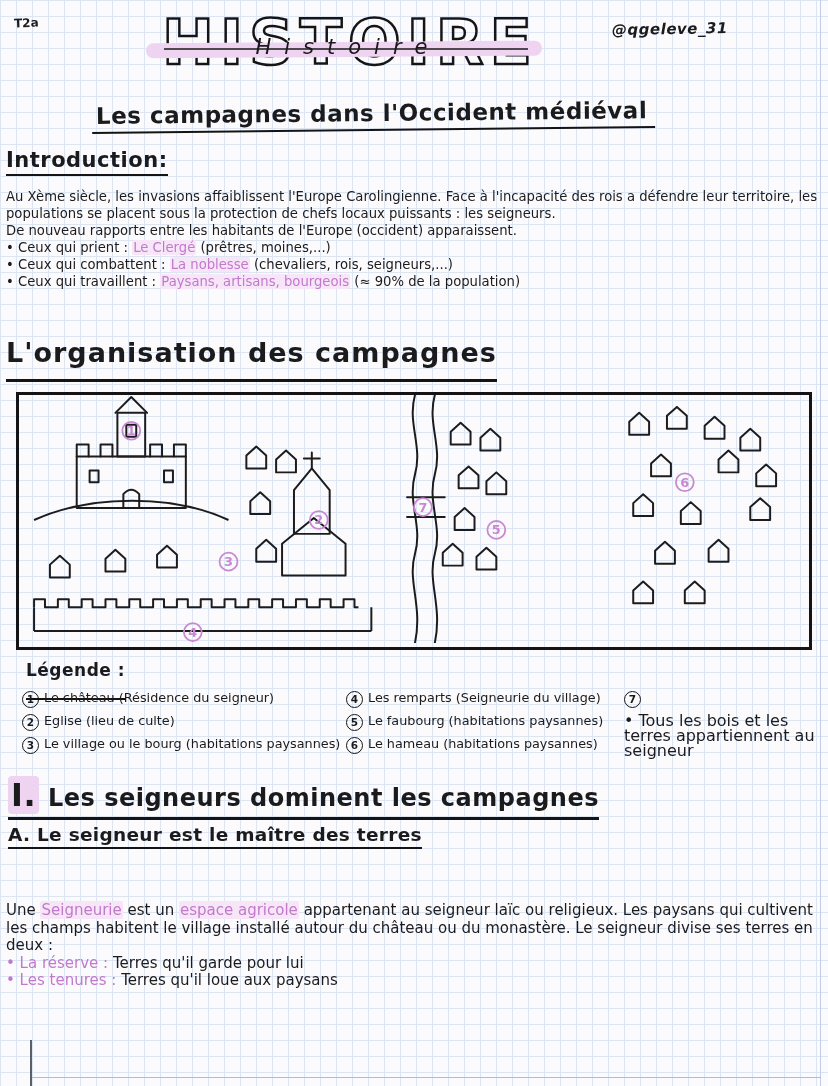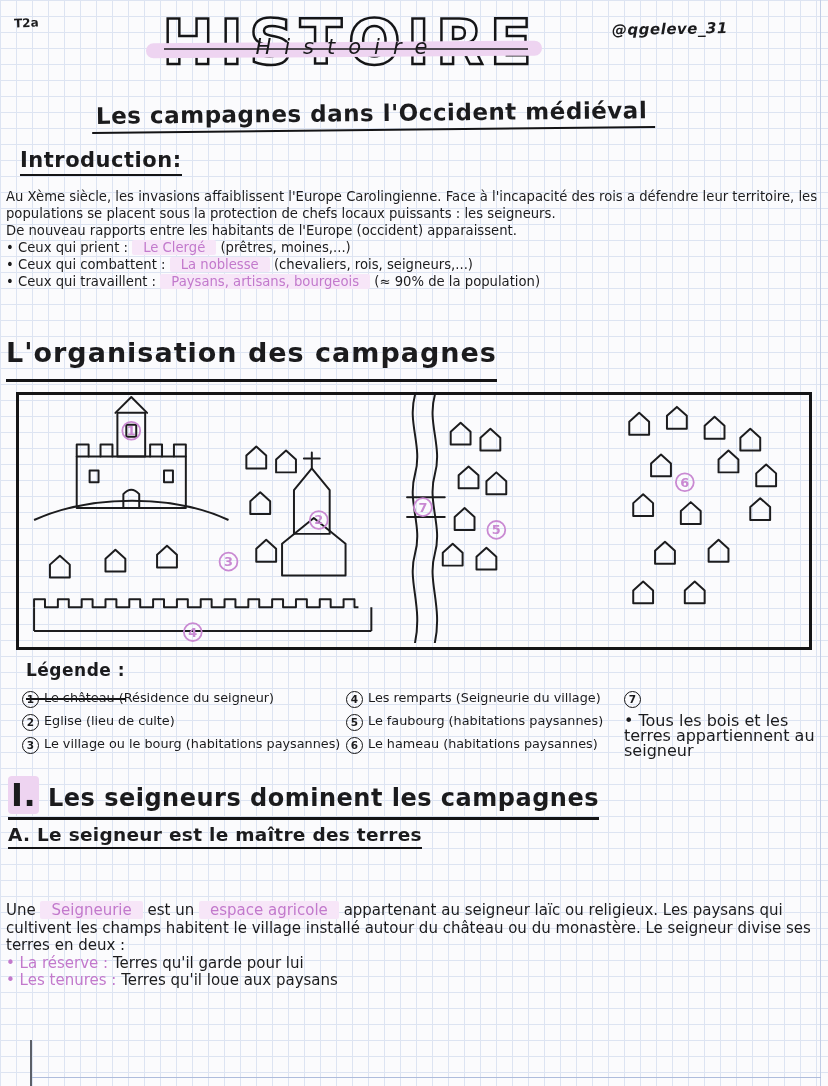--- a/index.html
+++ b/index.html
@@ -22,26 +22,26 @@
     -webkit-text-stroke:2.5px #151517;font-family:"DejaVu Sans",sans-serif;}
   .title-band{position:absolute;left:146px;top:42px;width:396px;height:15px;background:#eed4f1;
     border-radius:8px;transform:rotate(-0.4deg);}
   .script-title{position:absolute;left:158px;top:35px;width:380px;text-align:center;
     font-style:italic;font-size:21px;letter-spacing:13px;color:#19191b;}
   .script-title::after{content:"";position:absolute;left:6px;right:10px;top:55%;height:1.5px;background:#19191b;opacity:.75;}
 
   .doc-title{position:absolute;left:92px;top:100px;font-size:23px;font-weight:600;
     border-bottom:2.5px solid #141416;padding:0 8px 3px 4px;transform:rotate(-0.6deg);letter-spacing:0.5px;}
   .intro-heading{position:absolute;left:6px;top:148px;font-size:21px;font-weight:700;
-    border-bottom:2.5px solid #141416;padding-bottom:2px;letter-spacing:0.5px;margin-left:14px;}
+    border-bottom:2.5px solid #141416;padding-bottom:2px;letter-spacing:0.5px;}
 
   .intro-text{position:absolute;left:6px;top:188px;width:818px;font-size:13.2px;line-height:17px;}
   .intro-text p{margin:0;}
   .bullet-line{margin:0;}
-  .hl{color:#c279cc;background:#f7e6f8;padding:0 11px;border-radius:2px;}
+  .hl{color:#c279cc;background:#f7e6f8;padding:0 1px;border-radius:2px;}
   .hl-plain{color:#c279cc;}
 
   .org-heading{position:absolute;left:6px;top:328px;font-size:27px;font-weight:600;
     border-bottom:3px solid #141416;padding-bottom:11px;letter-spacing:1px;margin-top:9px;}
 
   .diagram{position:absolute;left:16px;top:392px;width:790px;height:252px;border:3px solid #141416;}
   .diagram svg{display:block;}
 
   .legend-heading{position:absolute;left:26px;top:660px;font-size:17px;font-weight:700;
     border-bottom:2.5px solid #141416;padding-bottom:18px;letter-spacing:0.5px;}

